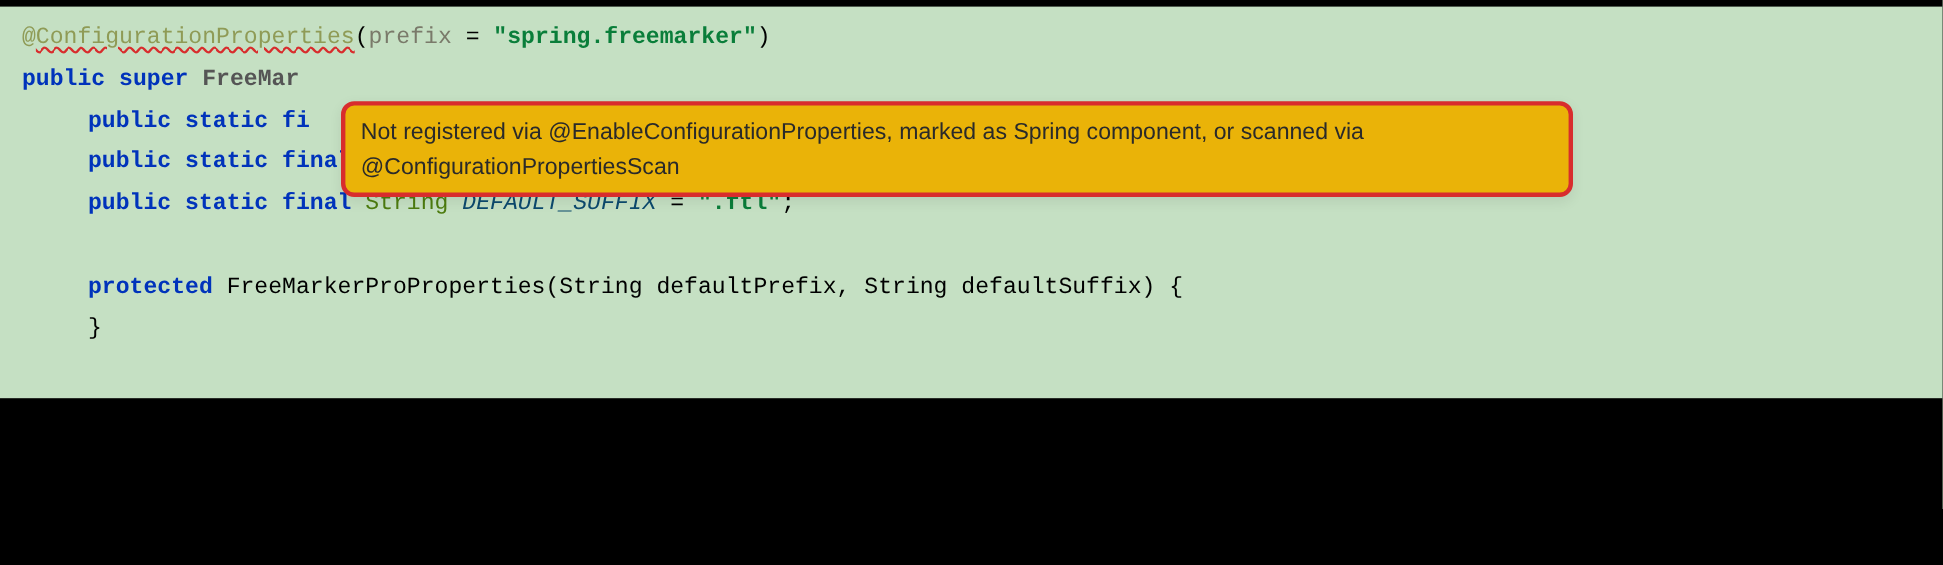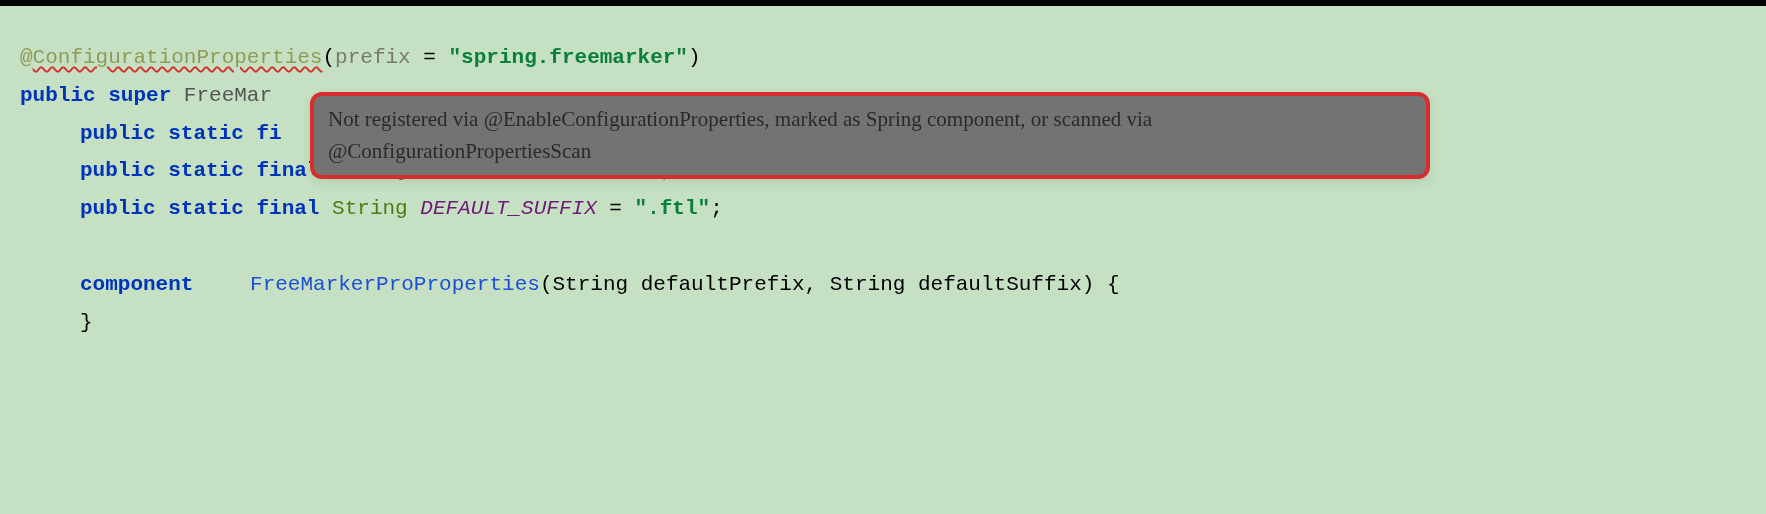--- a/index.html
+++ b/index.html
@@ -8,23 +8,23 @@
       background-color: #000;
       font-family: 'Consolas', 'Monaco', 'Courier New', monospace;
       font-size: 21px;
       width: 1766px;
       height: 514px;
       overflow: hidden;
     }
 
     .editor {
       background-color: #c5e0c3;
-      padding: 33px 20px;
+      padding: 10px 20px;
       width: 100%;
-      height: 514px;
+      height: 362px;
       box-sizing: border-box;
       border-top: 6px solid #000;
       position: relative;
     }
 
     .line {
       line-height: 1.8;
       white-space: pre;
       font-family: 'Consolas', 'Monaco', 'Courier New', monospace;
     }
@@ -50,55 +50,55 @@
       font-weight: bold;
     }
 
     .keyword {
       color: #0033bb;
       font-weight: bold;
     }
 
     .class-name {
       color: #555;
+      font-weight: bold;
     }
 
     .static-field {
-      color: #701a75;
+      color: #0c4a6e;
       font-style: italic;
     }
 
     .type {
       color: #4d7c0f;
     }
 
     .plain {
       color: #000;
     }
 
     .constructor {
-      color: #1d4ed8;
-      margin-left: 44px;
+      color: #000000;
     }
 
     .indent1 {
       padding-left: 60px;
     }
 
     .indent2 {
       padding-left: 120px;
     }
 
     .tooltip {
       position: absolute;
-      background-color: #737373;
+      background-color: #eab308;
       border: 4px solid #d82d2d;
       border-radius: 12px;
       padding: 8px 14px;
-      font-family: Liberation Serif, serif;
+      font-family: Liberation Sans, sans-serif;
       font-size: 21px;
       color: #2a2a2a;
       line-height: 1.5;
       top: 86px;
       left: 310px;
       width: 1120px;
       box-sizing: border-box;
       box-shadow: 0 4px 12px rgba(0,0,0,0.08);
     }
   </style>
@@ -112,21 +112,21 @@
   <div class="line"><span class="keyword">public</span><span class="keyword"> super </span><span class="class-name">FreeMar</span></div>
 
   <div class="line indent1"><span class="keyword">public</span><span class="keyword"> static </span><span class="keyword">fi</span></div>
 
   <div class="line indent1"><span class="keyword">public</span><span class="keyword"> static </span><span class="keyword">final</span><span class="plain"> </span><span class="type">String</span><span class="static-field"> DEFAULT_PREFIX</span><span class="plain"> = </span><span class="string">""</span><span class="plain">;</span></div>
 
   <div class="line indent1"><span class="keyword">public</span><span class="keyword"> static </span><span class="keyword">final</span><span class="plain"> </span><span class="type">String</span><span class="static-field"> DEFAULT_SUFFIX</span><span class="plain"> = </span><span class="string">".ftl"</span><span class="plain">;</span></div>
 
   <div class="line">&nbsp;</div>
 
-  <div class="line indent1"><span class="keyword">component</span><span class="plain"> </span><span class="constructor">FreeMarkerProProperties</span><span class="plain">(String defaultPrefix, String defaultSuffix) {</span></div>
+  <div class="line indent1"><span class="keyword">protected</span><span class="plain"> </span><span class="constructor">FreeMarkerProProperties</span><span class="plain">(String defaultPrefix, String defaultSuffix) {</span></div>
 
 
   <div class="line indent1"><span class="plain">}</span></div>
 
   <div class="tooltip">
     <span>Not registered via @EnableConfigurationProperties, marked as Spring component, or scanned via @ConfigurationPropertiesScan</span>
   </div>
 
 </div>
 

